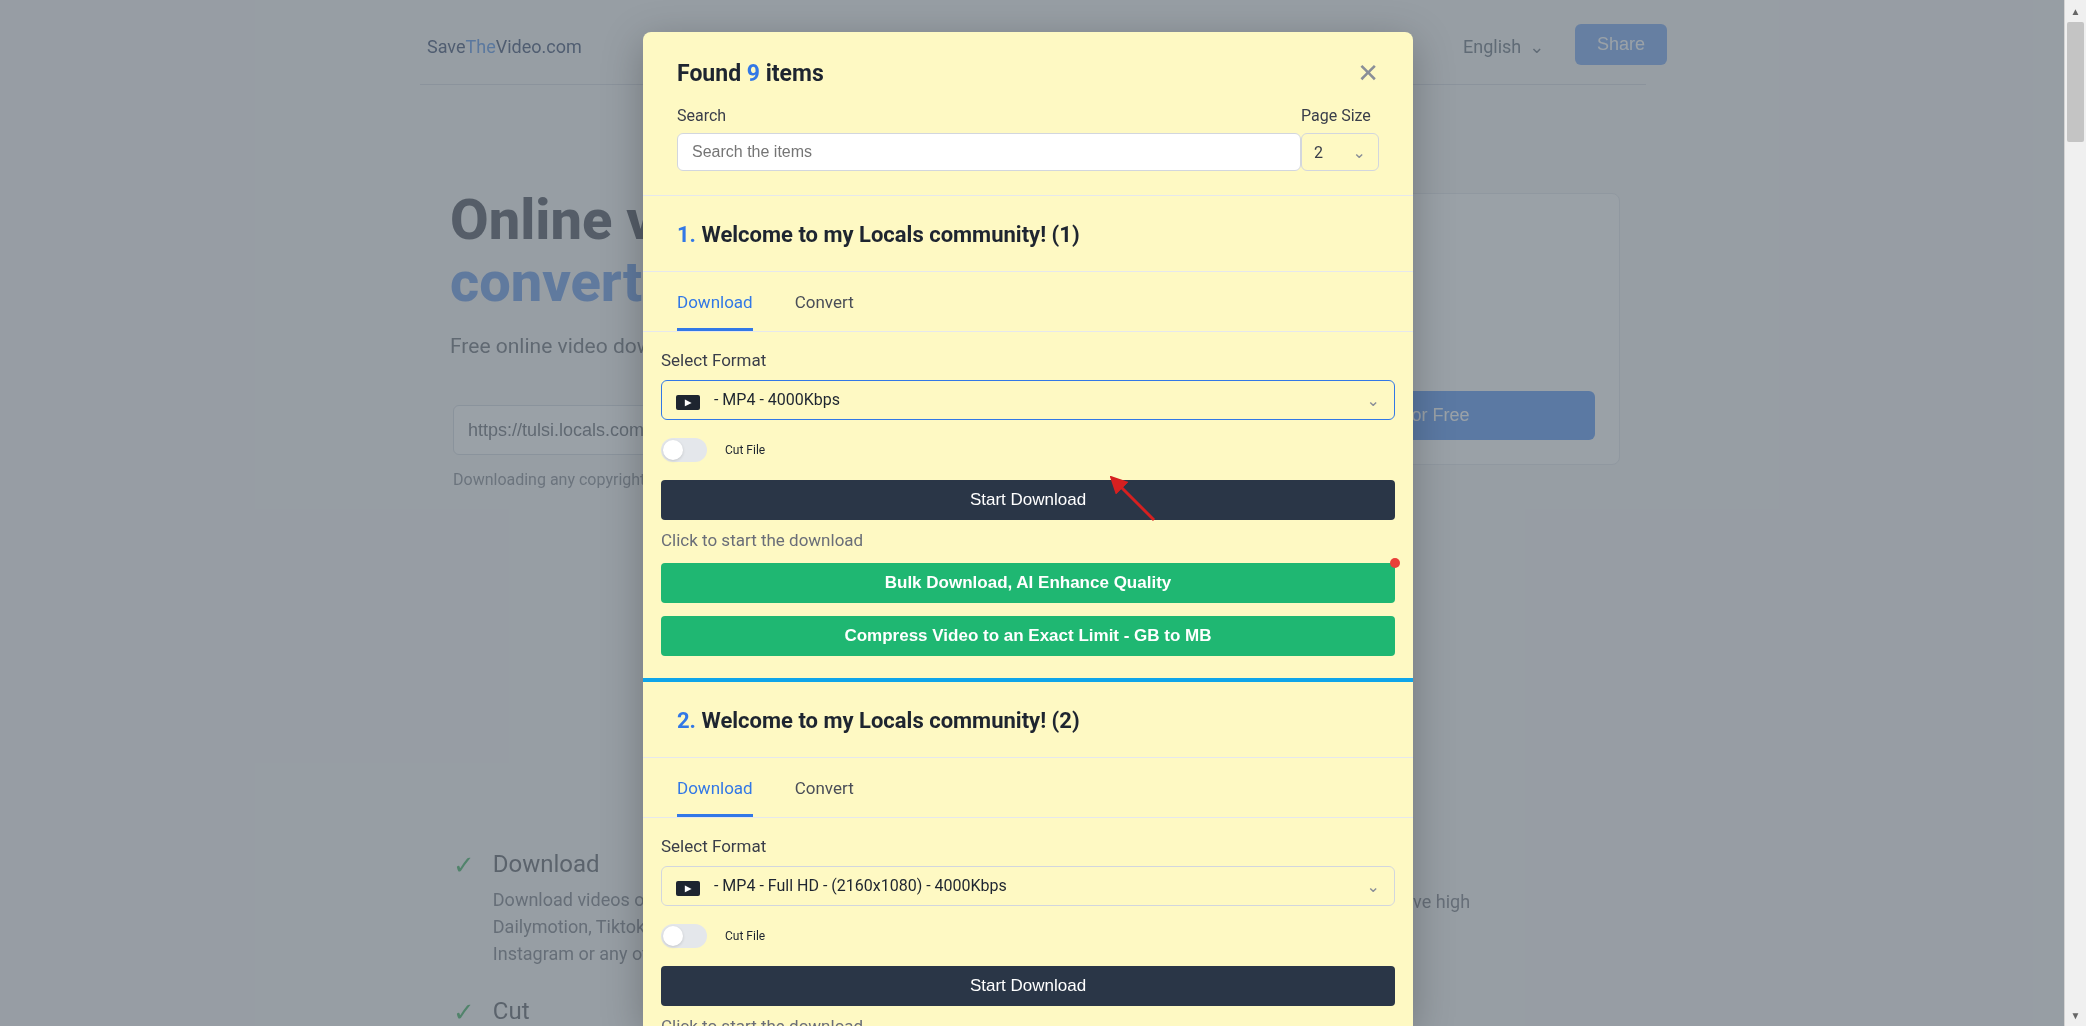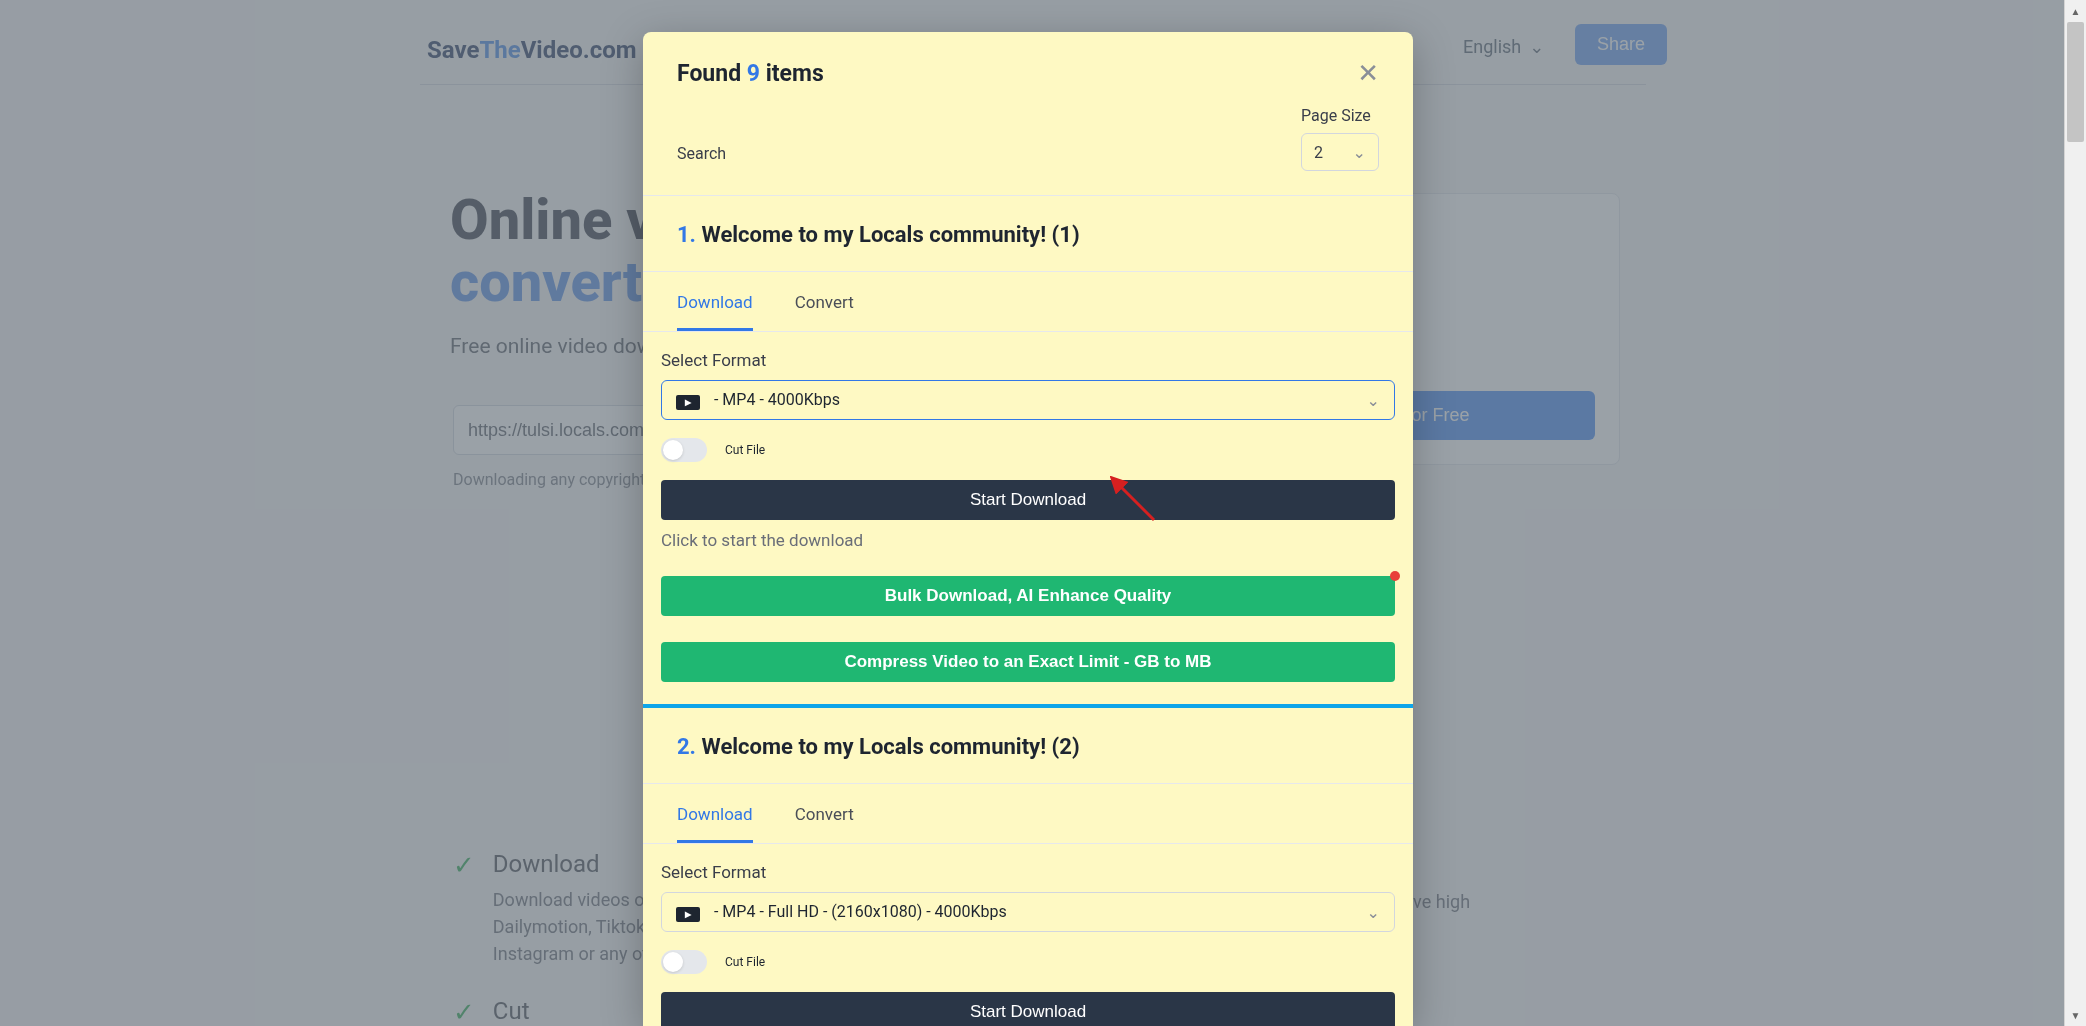--- a/index.html
+++ b/index.html
@@ -38,22 +38,22 @@
       right: 22px;
       height: 86px;
       display: flex;
       align-items: center;
       padding: 0 50px;
     }
     .logo {
       position: absolute;
       left: 427px;
       top: 36px;
-      font-size: 24px;
-      font-weight: 700;
+      font-size: 18px;
+      font-weight: 400;
     }
     .logo-save { color: #2b3d64; }
     .logo-the { color: #4a8ae6; }
     .logo-video { color: #2b3d64; }
     .logo-com { color: #2b3d64; }
     .lang-selector {
       position: absolute;
       left: 1463px;
       top: 36px;
       color: #5a6572;
@@ -347,21 +347,21 @@
     }
     .bulk-btn, .compress-btn {
       width: 100%;
       height: 40px;
       background: #1fb772;
       color: #fff;
       border: none;
       border-radius: 4px;
       font-size: 17px;
       font-weight: 600;
-      margin-top: 26px;
+      margin-top: 13px;
       cursor: pointer;
       position: relative;
     }
     .red-dot {
       position: absolute;
       top: -5px;
       right: -5px;
       width: 10px;
       height: 10px;
       background: #e8403a;
@@ -492,20 +492,21 @@
 <div class="modal">
   <div class="modal-header">
     <div class="modal-title">
       <span>Found </span><span class="modal-title-count">9</span><span> items</span>
     </div>
     <div class="close-btn">✕</div>
   </div>
   <div class="modal-controls">
     <div class="control-group">
       <div class="control-label">Search</div>
+      <input class="search-input" placeholder="Search the items" style="">
     </div>
     <div class="control-group-small">
       <div class="control-label">Page Size</div>
       <div class="page-size-select">
         <span>2</span>
         <span style="color:#8a8f98">⌄</span>
       </div>
     </div>
   </div>
   <div class="items-container">

